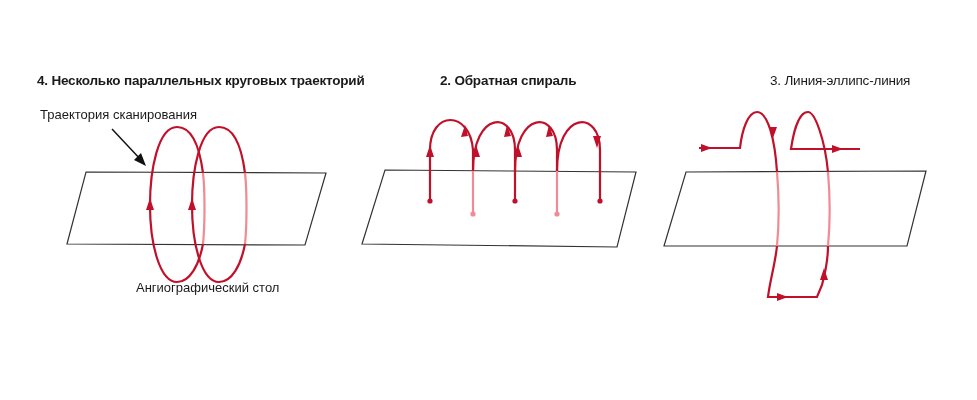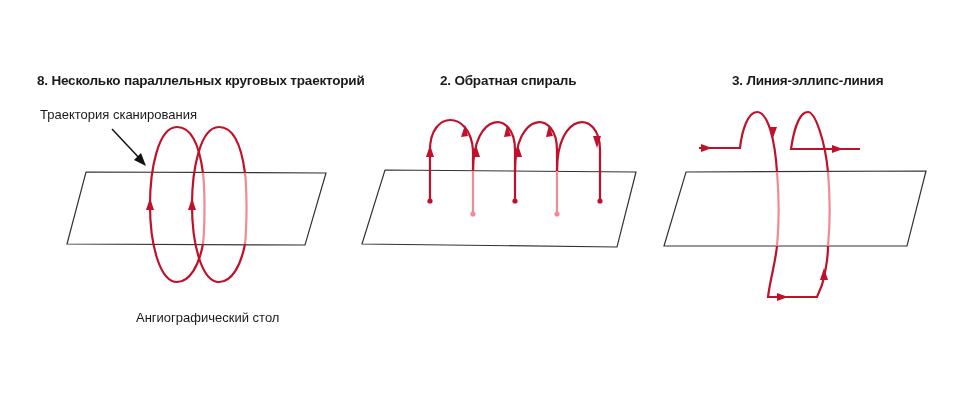--- a/index.html
+++ b/index.html
@@ -5,26 +5,26 @@
   html, body { margin: 0; padding: 0; background: #ffffff; }
   body { width: 977px; height: 400px; position: relative; overflow: hidden;
          font-family: "Liberation Sans", "DejaVu Sans", sans-serif; }
   .title { position: absolute; font-size: 13.5px; color: #1a1a1a; white-space: nowrap; letter-spacing: -0.2px; }
   .label { position: absolute; font-size: 13px; color: #1a1a1a; white-space: nowrap; margin-left: 19px; }
   svg.diagram { position: absolute; left: 0; top: 0; }
 </style>
 </head>
 <body>
 
-<div class="title" style="left:37px; top:73px; font-weight:bold;">8. Несколько параллельных круговых траекторий</div>
+<div class="title" style="left:37px; top:73px; font-weight:bold;">4. Несколько параллельных круговых траекторий</div>
 <div class="title" style="left:440px; top:73px; font-weight:bold;">2. Обратная спираль</div>
-<div class="title" style="left:732px; top:73px;font-weight:bold;">3. Линия-эллипс-линия</div>
+<div class="title" style="left:770px; top:73px;">3. Линия-эллипс-линия</div>
 
 <div class="label" style="left:21px; top:107px;">Траектория сканирования</div>
-<div class="label" style="left:117px; top:310px;">Ангиографический стол</div>
+<div class="label" style="left:117px; top:280px;">Ангиографический стол</div>
 
 <svg class="diagram" width="977" height="400" viewBox="0 0 977 400">
   <defs>
     <marker id="arr" viewBox="0 0 10 10" refX="5" refY="5" markerWidth="6" markerHeight="6" orient="auto">
       <path d="M0,0 L10,5 L0,10 z" fill="#c0102a"></path>
     </marker>
   </defs>
 
   <g>
 

